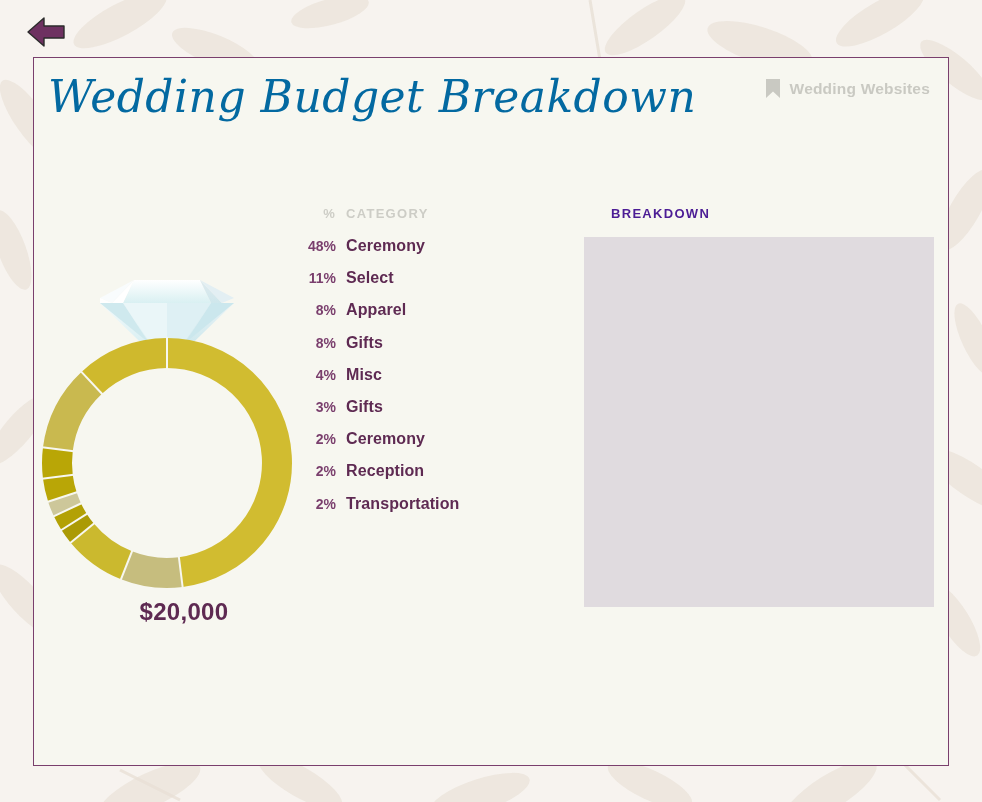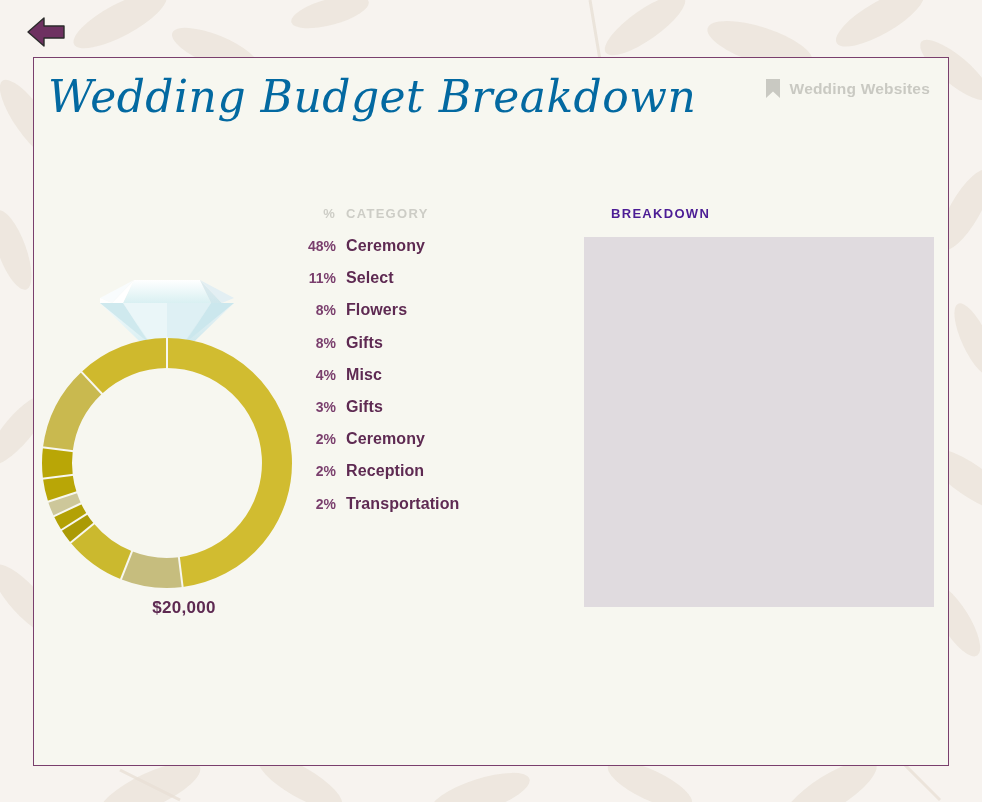--- a/index.html
+++ b/index.html
@@ -83,21 +83,21 @@
     position: absolute;
     left: 5px; top: 160px;
     width: 290px; height: 420px;
   }
   #ring-chart-svg { display: block; }
   #total-amount {
     position: absolute;
     left: 0; top: 380px;
     width: 290px;
     text-align: center;
-    font-size: 17px;
+    font-size: 24px;
     font-weight: bold;
     color: #5e2a52;
     letter-spacing: 0.3px;
   }
 
   
   #category-list {
     position: absolute;
     left: 272px; top: 148px;
     width: 240px;
@@ -283,21 +283,21 @@
         <div class="cat-row">
           <span class="c-pct">48%</span>
           <span class="c-label">Ceremony</span>
         </div>
         <div class="cat-row">
           <span class="c-pct">11%</span>
           <span class="c-label">Select</span>
         </div>
         <div class="cat-row">
           <span class="c-pct">8%</span>
-          <span class="c-label">Flowers</span>
+          <span class="c-label">Apparel</span>
         </div>
         <div class="cat-row">
           <span class="c-pct">8%</span>
           <span class="c-label">Gifts</span>
         </div>
         <div class="cat-row">
           <span class="c-pct">4%</span>
           <span class="c-label">Misc</span>
         </div>
         <div class="cat-row">

